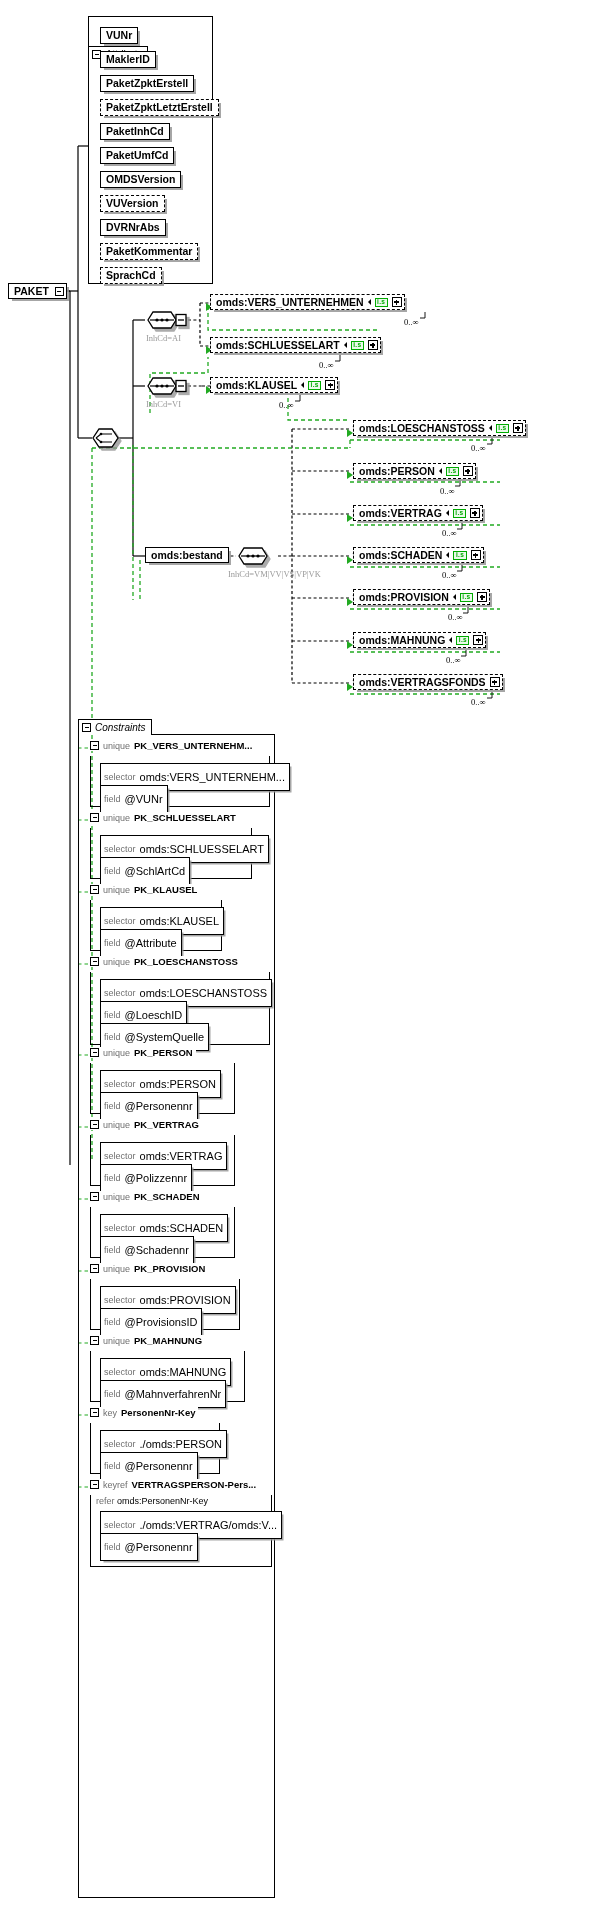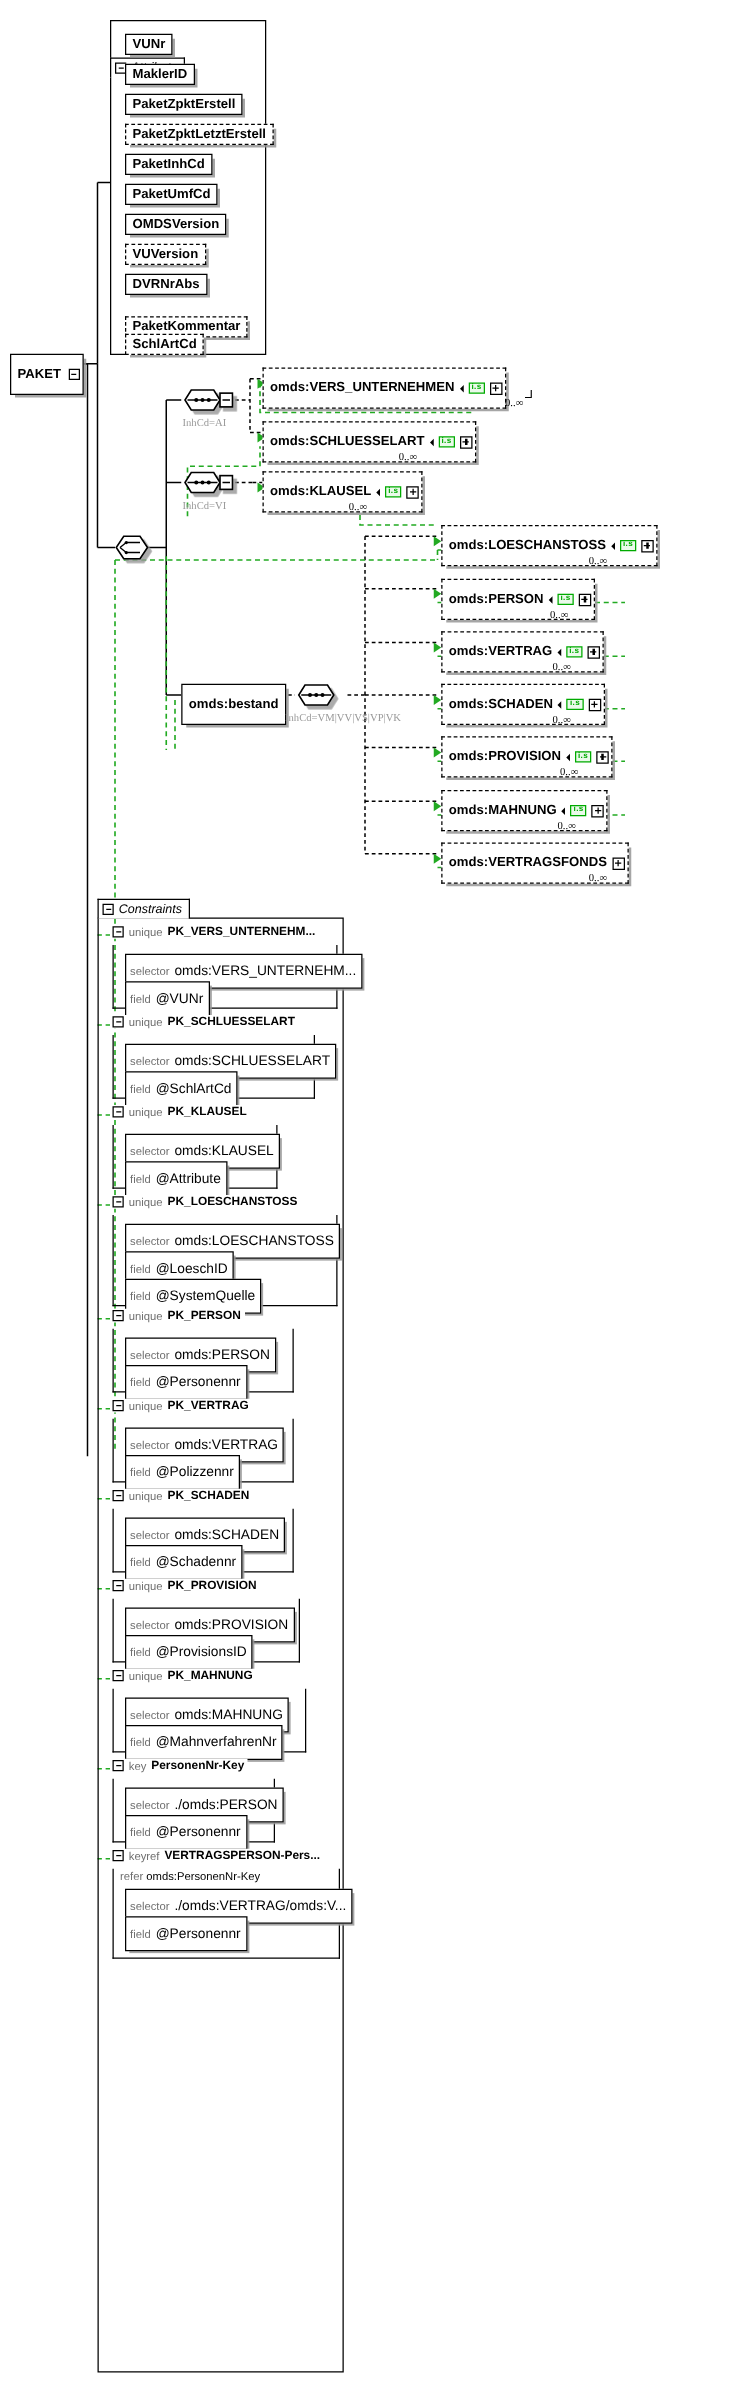--- a/index.html
+++ b/index.html
@@ -27,21 +27,21 @@
     display: flex;
     align-items: center;
     background: #ffffff;
     border: 1.6px solid #000;
     color: #000;
     font-weight: bold;
     font-size: 10.5px;
     line-height: 1;
     white-space: nowrap;
     padding: 0 5px;
-    height: 33px;
+    height: 16px;
     box-shadow: 3px 3px 0 -1px rgba(150,150,150,0.85);
   }
   .node.dashed { border-style: dashed; border-width: 1.6px; justify-content: flex-end; }
   .node .lbl { display: inline-block; }
   
   .attrbox { height: 17px; font-size: 10.5px; }
   
   .frame {
     position: absolute;
     border: 1.3px solid #000;
@@ -368,25 +368,25 @@
   </div>
   <div class="node attrbox" style="left:100px; top:171px;">
     <span class="lbl">OMDSVersion</span>
   </div>
   <div class="node attrbox dashed" style="left:100px; top:195px;">
     <span class="lbl">VUVersion</span>
   </div>
   <div class="node attrbox" style="left:100px; top:219px;">
     <span class="lbl">DVRNrAbs</span>
   </div>
-  <div class="node attrbox dashed" style="left:100px; top:253px;">
+  <div class="node attrbox dashed" style="left:100px; top:243px;">
     <span class="lbl">PaketKommentar</span>
   </div>
   <div class="node attrbox dashed" style="left:100px; top:267px;">
-    <span class="lbl">SchlArtCd</span>
+    <span class="lbl">SprachCd</span>
   </div>
 
   <div class="node" style="left:8px; top:283px; padding-right:2px;">
     <span class="lbl">PAKET</span>
     <span class="minus-box" style="margin-left:6px;"></span>
   </div>
 
   <div class="seq" style="left:92px; top:428px; width:27px; height:20px;">
     <svg viewBox="0 0 27 20" width="27" height="20">
       <path d="M7 1 L20 1 L26 10 L20 19 L7 19 L1 10 Z" fill="#fff" stroke="#000" stroke-width="1.3"></path>

